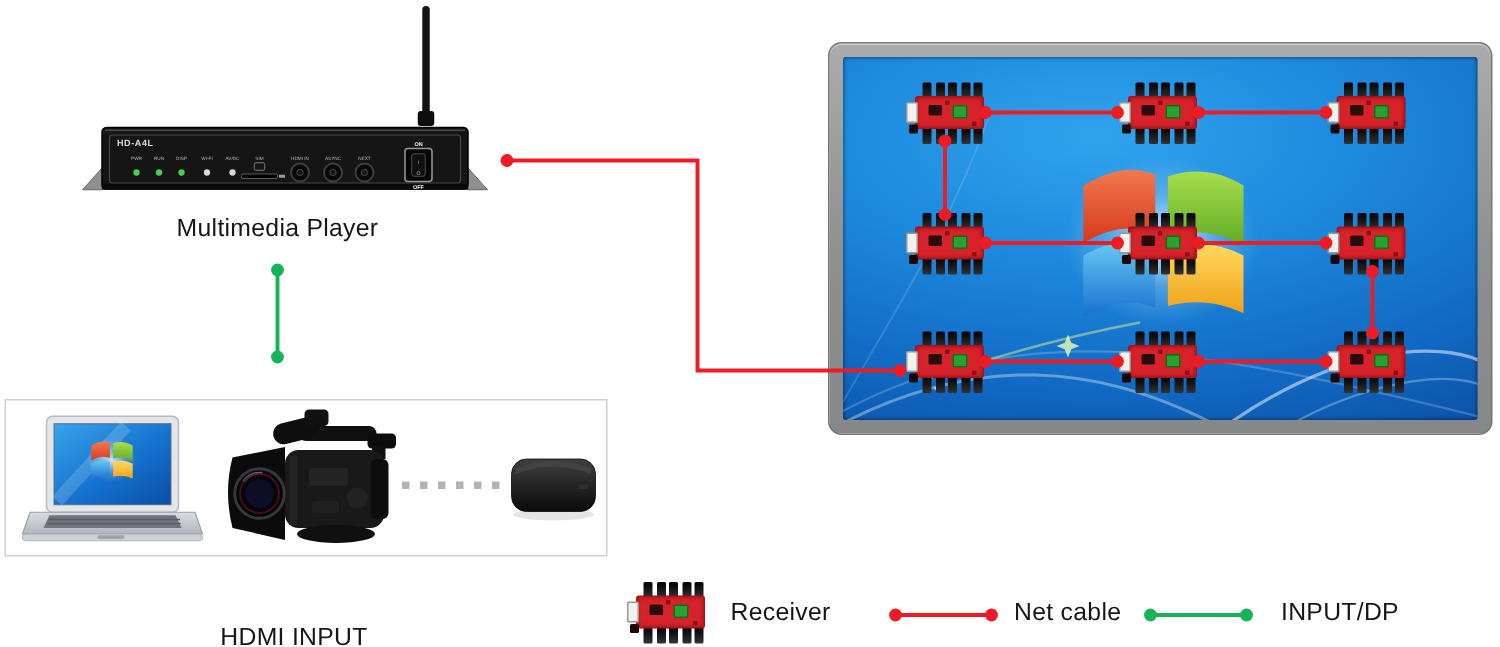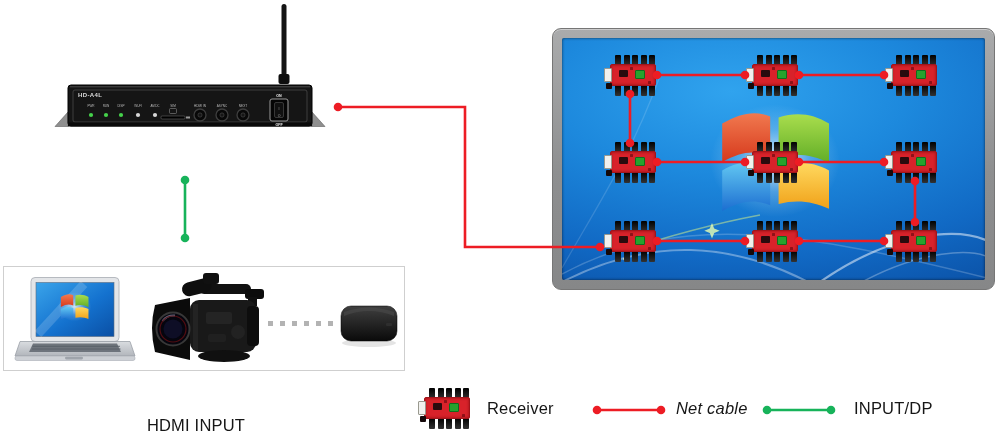--- a/index.html
+++ b/index.html
@@ -146,20 +146,21 @@
     <text x="229" y="97" font-size="3.6" font-weight="bold" fill="#f0f0f0" text-anchor="middle">ON</text>
     <g>
       <rect x="220" y="99" width="18" height="22" rx="2" fill="#050505" stroke="#9a9a9a" stroke-width="1"></rect>
       <rect x="224.5" y="102.5" width="9" height="15" rx="1.5" fill="#101010" stroke="#555" stroke-width=".6"></rect>
       <text x="229" y="109.5" font-size="3.5" fill="#aaa" text-anchor="middle">I</text>
       <text x="229" y="116.5" font-size="3.5" fill="#aaa" text-anchor="middle">O</text>
     </g>
     <text x="229" y="126" font-size="3.6" font-weight="bold" fill="#f0f0f0" text-anchor="middle">OFF</text>
   </svg>
 
+  <div class="diagram-label centered" style="left:85px;top:143px;width:200px;">Multimedia Player</div>
 
   <div id="hdmi-box"></div>
 
   <svg class="abs" style="left:12px;top:276px;" width="124" height="94" viewBox="0 0 124 94">
     <rect x="19" y="1.5" width="88" height="64" rx="4" fill="#e3e5e8" stroke="#b6bac0"></rect>
     <rect x="24" y="6.5" width="78" height="54" fill="url(#lapScreenG)" stroke="#5b6b80" stroke-width=".6"></rect>
     <path d="M26,58 L72,8" stroke="#ffffff" opacity=".16" stroke-width="9"></path>
     <use href="#winflag" transform="translate(47,17) scale(0.31)"></use>
     <polygon points="8,65.5 118,65.5 123,80 3,80" fill="url(#lapBaseG)" stroke="#9aa0a7" stroke-width=".8"></polygon>
     <polygon points="21,67.5 105,67.5 109,76 17,76" fill="#6e747c"></polygon>
@@ -451,16 +452,16 @@
       <circle cx="185" cy="238" r="4.3" fill="#17b35a"></circle>
       <polyline points="597,410 661,410" fill="none" stroke="#ed1c24" stroke-width="2.6"></polyline>
       <circle cx="597" cy="410" r="4.3" fill="#ed1c24"></circle>
       <circle cx="661" cy="410" r="4.3" fill="#ed1c24"></circle>
       <polyline points="767,410 831,410" fill="none" stroke="#17b35a" stroke-width="2.6"></polyline>
       <circle cx="767" cy="410" r="4.3" fill="#17b35a"></circle>
       <circle cx="831" cy="410" r="4.3" fill="#17b35a"></circle>
     </svg>
 
   <div class="diagram-label" style="left:487px;top:399px;">Receiver</div>
-  <div class="diagram-label" style="left:676px;top:399px;font-style:italic;">Net cable</div>
+  <div class="diagram-label" style="left:676px;top:399px;">Net cable</div>
   <div class="diagram-label" style="left:854px;top:399px;">INPUT/DP</div>
 
 </div>
 
 </body></html>

